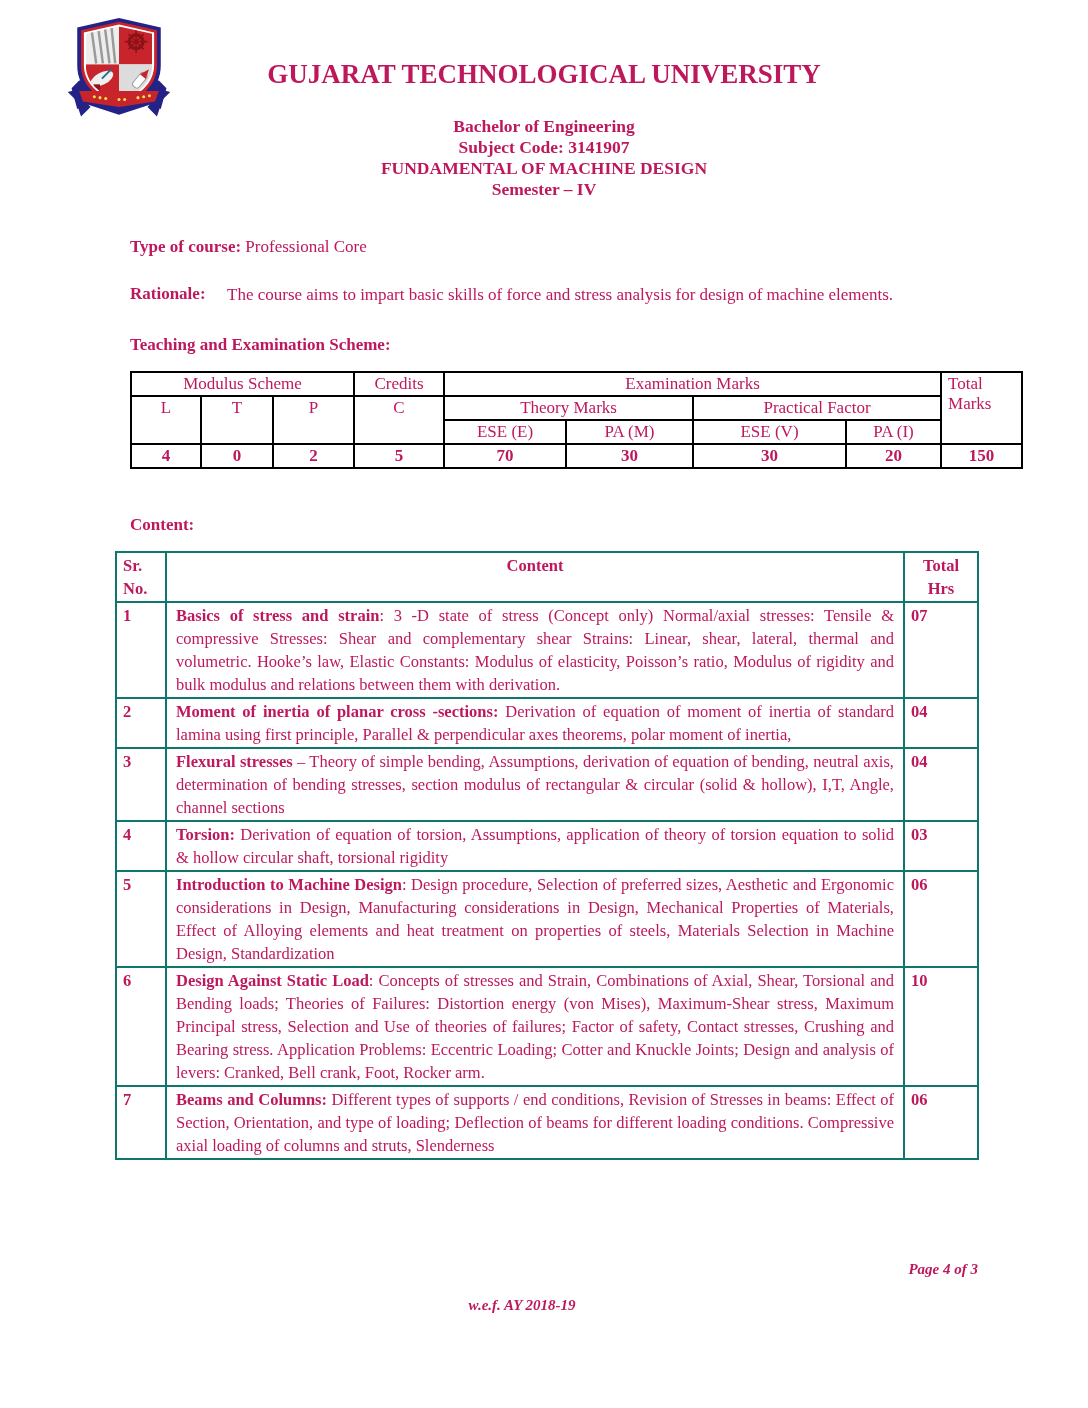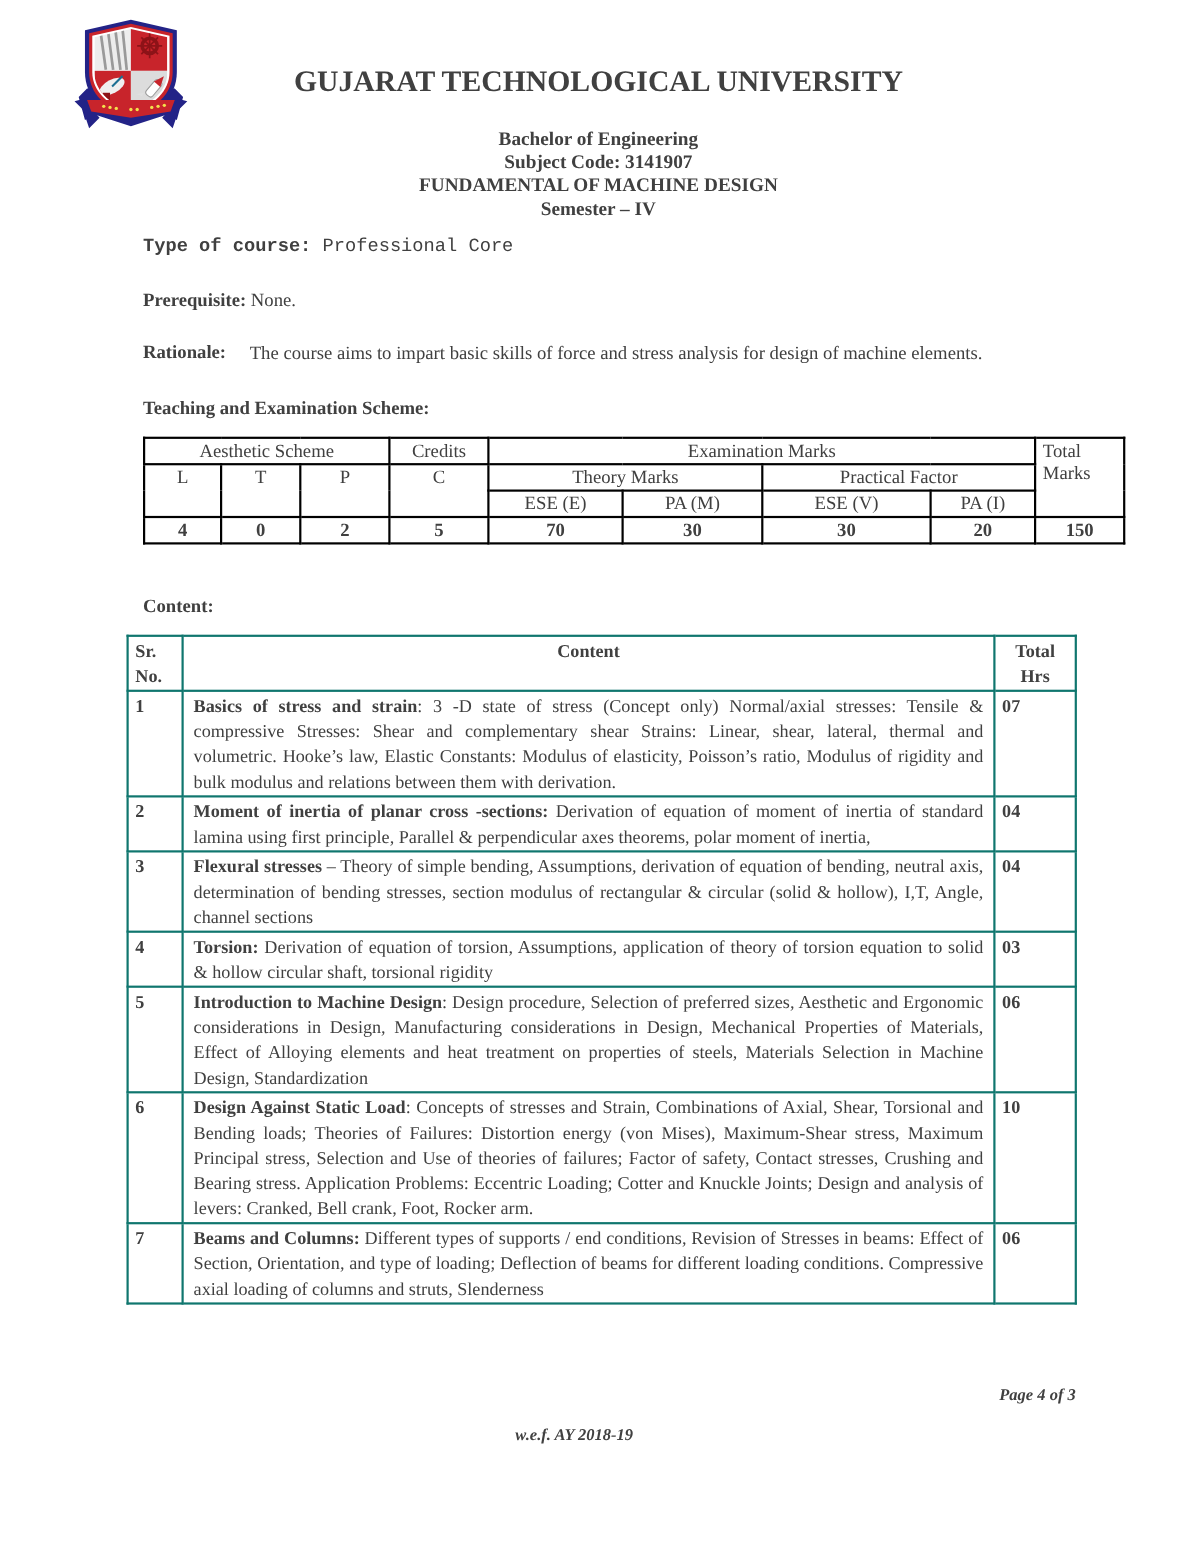--- a/index.html
+++ b/index.html
@@ -1,31 +1,31 @@
 <!DOCTYPE html>
 <html><head>
 <meta charset="utf-8">
 <style>
   html,body{margin:0;padding:0;background:#fff;}
   .page{
     position:relative;
     width:1088px;height:1408px;
-    background:#fff;color:#404040;
+    background:#fff;color:#be185d;
     font-family:"Liberation Serif", serif;
     overflow:hidden;
   }
   .logo{position:absolute;left:62px;top:16px;width:114px;height:112px;}
   .univ-title{
     margin:0;padding-top:60px;text-align:center;
     font-size:27px;font-weight:bold;line-height:1.1;
   }
   .subhead{margin-top:26px;text-align:center;font-weight:bold;font-size:17.5px;line-height:21px;}
   .subhead div{white-space:pre-line;}
   .body-area{margin-left:130px;margin-right:108px;font-size:17px;}
-  .row-type{margin-top:15px;font-family:Liberation Mono, monospace;}
+  .row-type{margin-top:37px;}
   .row-prereq{margin-top:29px;}
   .lbl{font-weight:bold;}
   .row-rationale{margin-top:27px;display:flex;}
   .row-rationale .lbl{width:97px;flex:none;}
   .row-rationale .txt{flex:1;text-align:justify;line-height:21px;}
   .section-head{margin-top:30px;font-weight:bold;}
   .content-head{margin-top:46px;font-weight:bold;}
 
   table.scheme{
     border-collapse:collapse;margin-top:16px;width:891px;
@@ -130,24 +130,20 @@
     <div>Semester – IV</div>
   </div>
 
   <div class="body-area">
 
     <div class="row-type">
       <span class="lbl">Type of course:</span>
       <span>Professional Core</span>
     </div>
 
-    <div class="row-prereq">
-      <span class="lbl">Prerequisite:</span>
-      <span>None.</span>
-    </div>
 
     <div class="row-rationale">
       <span class="lbl">Rationale:</span>
       <span class="txt">The course aims to impart basic skills of force and stress analysis for design of machine elements.</span>
     </div>
 
     <div class="section-head">Teaching and Examination Scheme:</div>
 
     <table class="scheme">
       <colgroup>
@@ -156,21 +152,21 @@
           <col style="width:81px">
         <col style="width:90px">
         <col style="width:122px">
           <col style="width:127px">
           <col style="width:153px">
           <col style="width:95px">
         <col style="width:81px">
       </colgroup>
       <tbody>
           <tr>
-        <td colspan="3">Aesthetic Scheme</td>
+        <td colspan="3">Modulus Scheme</td>
         <td>Credits</td>
         <td colspan="4">Examination Marks</td>
         <td rowspan="3" class="vtop" style="text-align:left;padding-left:6px;">Total
 Marks</td>
       </tr>
       <tr>
         <td rowspan="2" class="vtop">L</td>
         <td rowspan="2" class="vtop">T</td>
         <td rowspan="2" class="vtop">P</td>
         <td rowspan="2" class="vtop">C</td>

